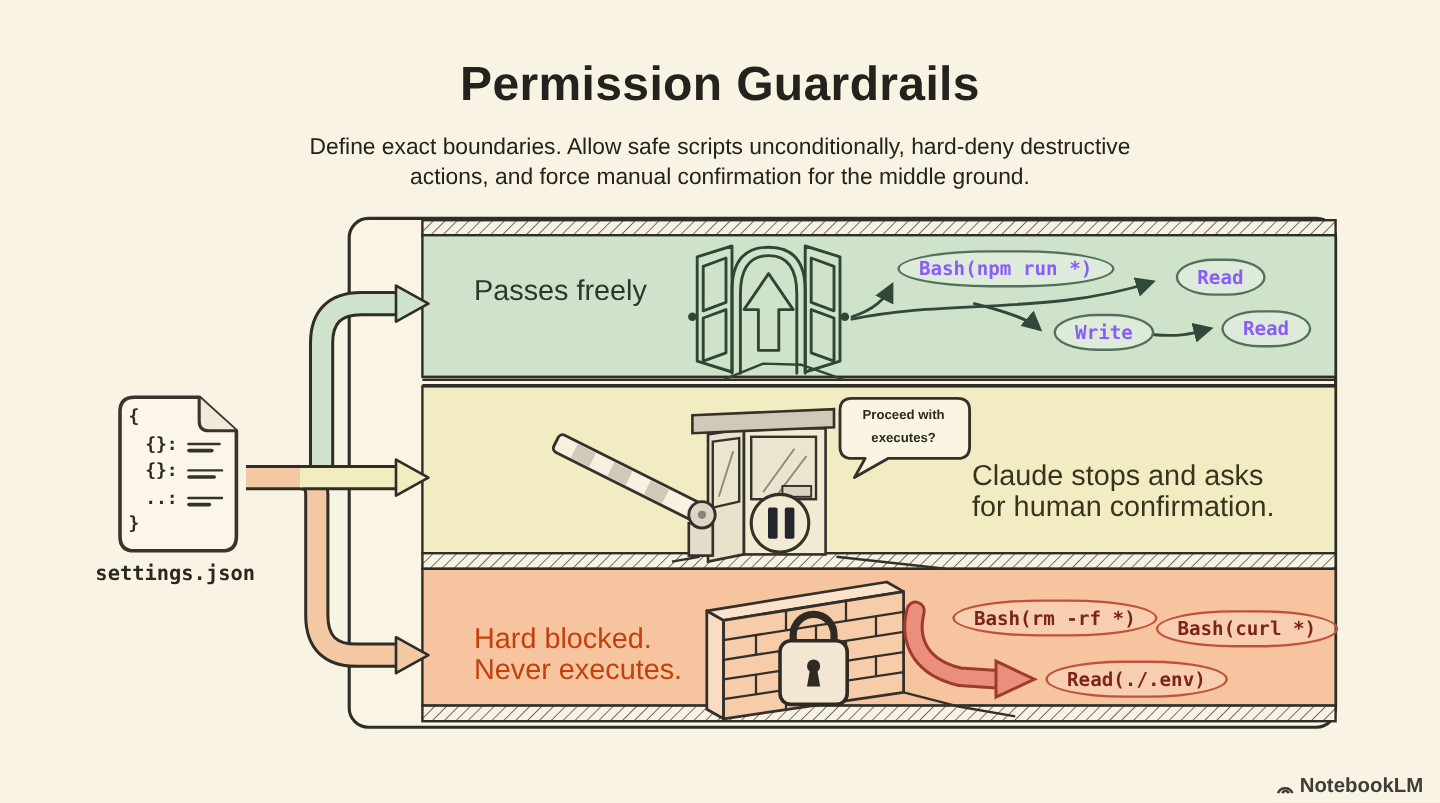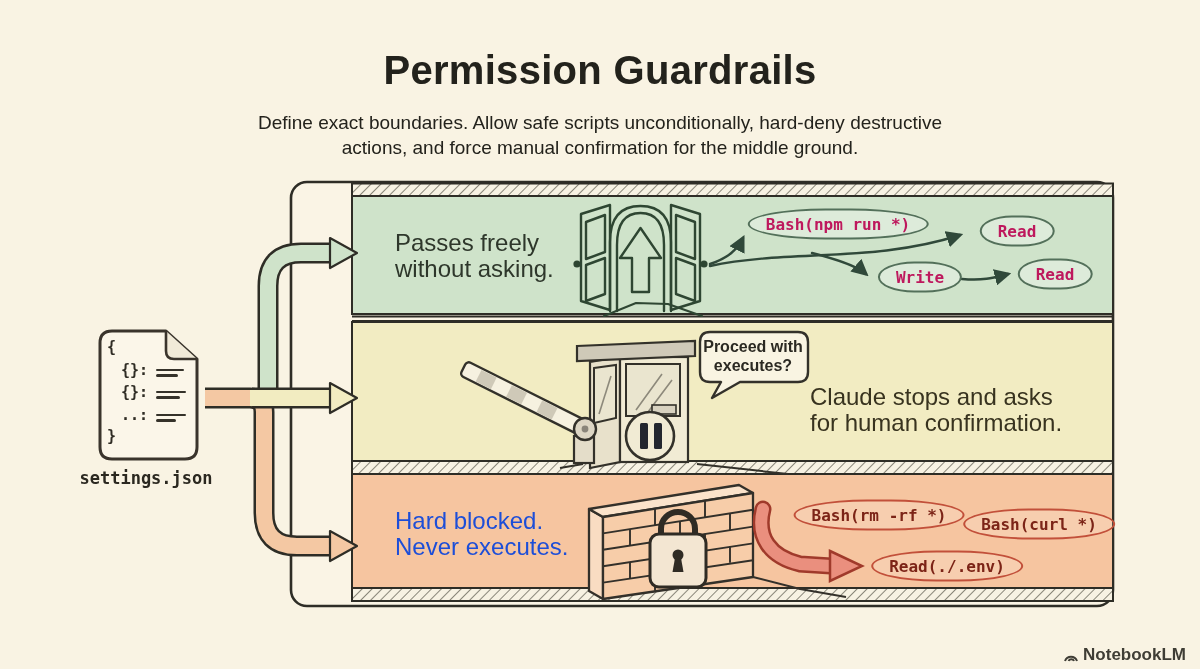--- a/index.html
+++ b/index.html
@@ -17,25 +17,25 @@
     font-size:19px;line-height:25px;color:#23221c;
   }
   .caption{font-size:24px;line-height:26px;color:#33312a;}
   .mono{font-family:"DejaVu Sans Mono","Liberation Mono",monospace;}
   .pill{
     position:absolute;transform:translate(-50%,-50%);
     font-family:"DejaVu Sans Mono","Liberation Mono",monospace;
     font-size:16px;font-weight:bold;white-space:nowrap;
     padding:4px 16px;border-radius:50%/58%;
   }
-  .pill.allow{border:2.2px solid #53705a;color:#be185d;background:rgba(255,255,255,.30);}
+  .pill.allow{border:2.2px solid #53705a;color:#8b5cf6;background:rgba(255,255,255,.30);}
   .pill.deny{border:2.4px solid #c2503a;color:#7c2417;background:rgba(255,255,255,.16);}
   .bubble-text{
     left:699px;top:337px;width:108px;text-align:center;
-    font-size:16px;font-weight:600;line-height:19px;color:#2b2922;
+    font-size:11px;font-weight:600;line-height:19px;color:#2b2922;
   }
   .filecode{font-size:15px;font-weight:bold;color:#2f2c24;line-height:16px;}
   .dashes{position:absolute;width:30px;height:10px;}
   .dashes i{display:block;height:2.4px;background:#35322a;margin-top:3px;border-radius:2px;}
   .filelabel{
     left:70px;top:468px;width:152px;text-align:center;
     font-size:17px;font-weight:600;color:#2b2820;
   }
   .watermark{
     right:14px;top:645px;display:flex;align-items:center;gap:4px;
@@ -207,37 +207,36 @@
   <div class="abs filecode mono" style="left:121px;top:407px">..:</div>
   <div class="dashes" style="left:156px;top:411px">
       <i style="width:30px"></i>
       <i style="width:20px"></i>
     </div>
   <div class="abs filecode mono" style="left:107px;top:428px">}</div>
   <div class="abs filelabel mono">settings.json</div>
 
   <div class="abs caption" style="left:395px;top:230px;color:#2e372b">
     <div>Passes freely</div>
-    <div>without asking.</div>
   </div>
   <div class="pill allow" style="left:838px;top:224px">Bash(npm run *)</div>
   <div class="pill allow" style="left:1017px;top:231px">Read</div>
   <div class="pill allow" style="left:920px;top:277px">Write</div>
   <div class="pill allow" style="left:1055px;top:274px">Read</div>
 
   <div class="abs bubble-text">
     <div>Proceed with</div>
     <div>executes?</div>
   </div>
   <div class="abs caption" style="left:810px;top:384px;color:#38331f">
     <div>Claude stops and asks</div>
     <div>for human confirmation.</div>
   </div>
 
-  <div class="abs caption" style="left:395px;top:508px;color:#1d4ed8">
+  <div class="abs caption" style="left:395px;top:520px;color:#c2410c">
     <div>Hard blocked.</div>
     <div>Never executes.</div>
   </div>
   <div class="pill deny" style="left:1039px;top:524px">Bash(curl *)</div>
   <div class="pill deny" style="left:879px;top:515px">Bash(rm -rf *)</div>
   <div class="pill deny" style="left:947px;top:566px">Read(./.env)</div>
 
   <div class="abs watermark">
     <svg width="16" height="13" viewBox="0 0 16 13">
       <path d="M2,12 A6.4,6.4 0 0 1 14,12" fill="none" stroke="#3f3d35" stroke-width="2"></path>

